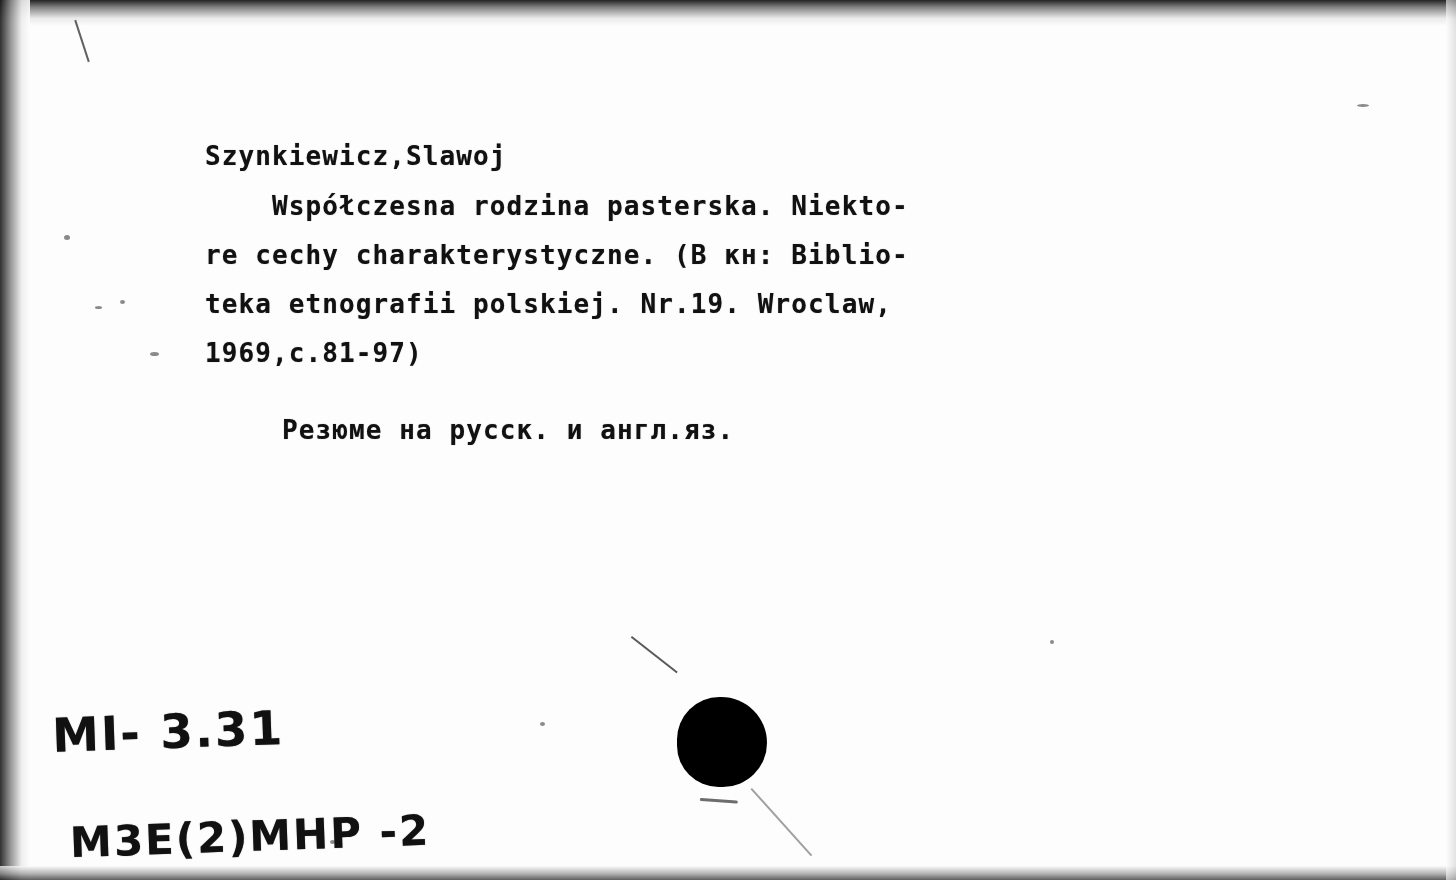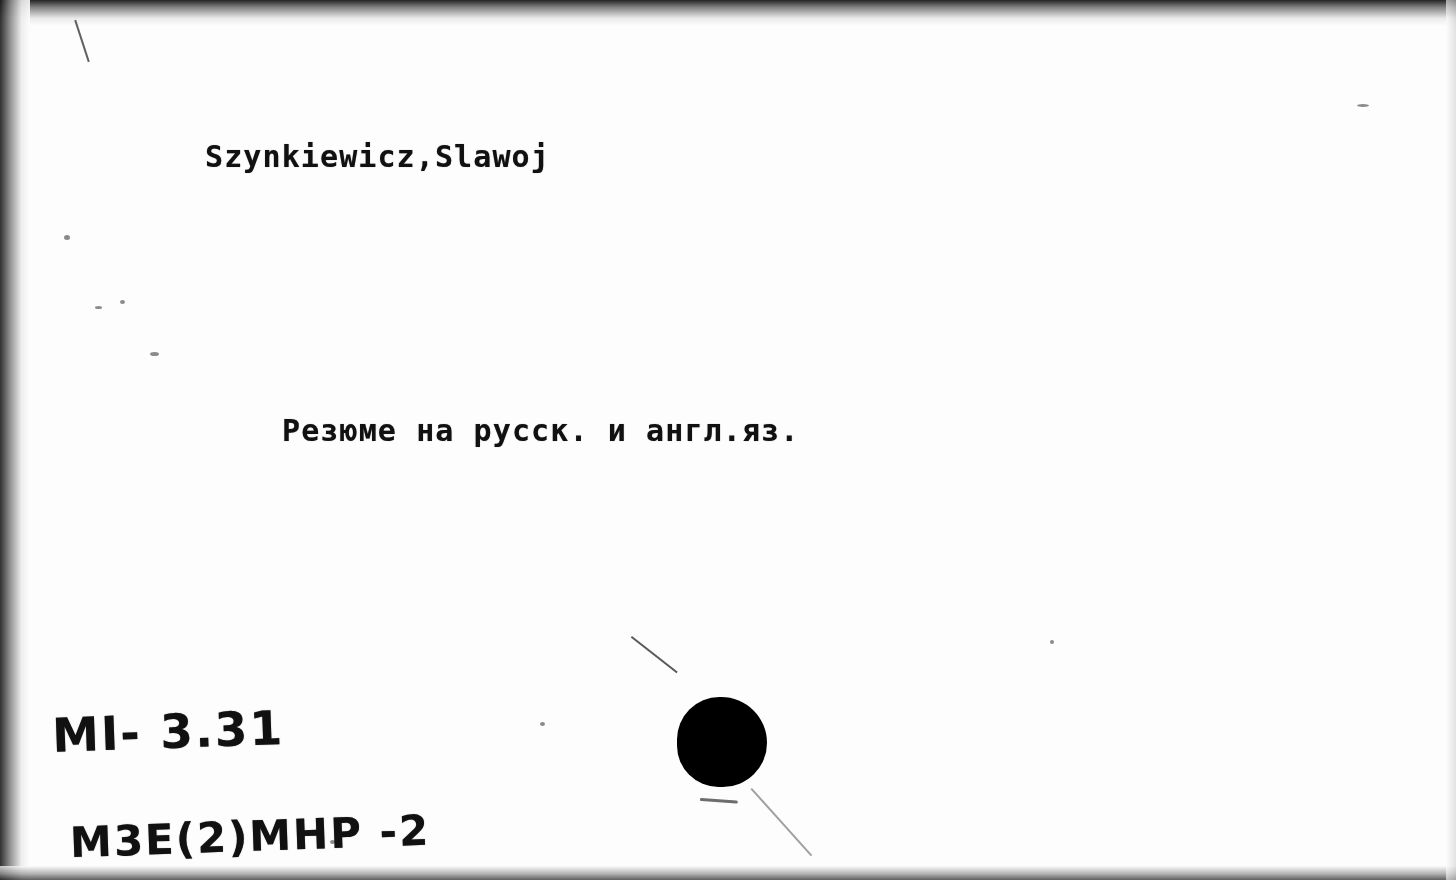--- a/index.html
+++ b/index.html
@@ -45,21 +45,21 @@
     background: #2b2b2b;
     border-radius: 50%;
     opacity: .55;
   }
 
   
   .typed {
     position: absolute;
     color: #111;
     font-family: "DejaVu Sans Mono", monospace;
-    font-size: 30px;
+    font-size: 26px;
     letter-spacing: 1.1px;
     line-height: 49px;
     white-space: pre;
     font-weight: 700;
     text-shadow: 0 0 1px rgba(0,0,0,.45);
   }
   #author-line { left: 205px; top: 132px; }
   #body-block  { left: 205px; top: 182px; }
   #note-line   { left: 282px; top: 406px; text-align: right; }
 
@@ -131,20 +131,24 @@
   <div class="speck" style="left:95px;  top:306px; width:7px; height:3px;"></div>
   <div class="speck" style="left:150px; top:352px; width:9px; height:4px;"></div>
   <div class="speck" style="left:1357px; top:104px; width:12px; height:3px;"></div>
   <div class="speck" style="left:64px;  top:235px; width:6px; height:5px;"></div>
   <div class="speck" style="left:540px; top:722px; width:5px; height:4px;"></div>
   <div class="speck" style="left:1050px; top:640px; width:4px; height:4px;"></div>
   <div class="speck" style="left:330px; top:840px; width:5px; height:4px;"></div>
 
   <div class="typed" id="author-line">Szynkiewicz,Slawoj</div>
 
+  <div class="typed" id="body-block">    Współczesna rodzina pasterska. Niekto-
+re cechy charakterystyczne. (В кн: Biblio-
+teka etnografii polskiej. Nr.19. Wroclaw,
+1969,c.81-97)</div>
 
   <div class="typed" id="note-line">Резюме на русск. и англ.яз.</div>
 
   <div class="hand" id="shelfmark-1">MI- 3.31</div>
 
   <div class="hand" id="shelfmark-2">M3E(2)MHP -2</div>
 
   <div class="hole-streak" id="streak-up"></div>
   <div class="hole-streak" id="streak-down"></div>
   <div id="punch-hole"></div>

